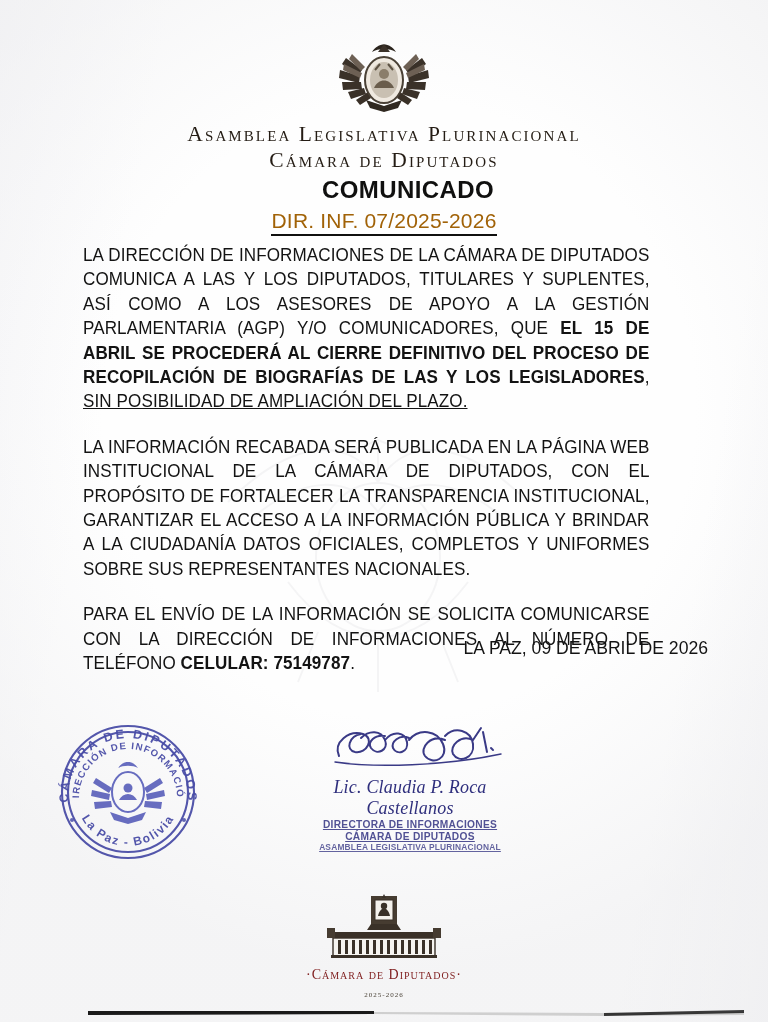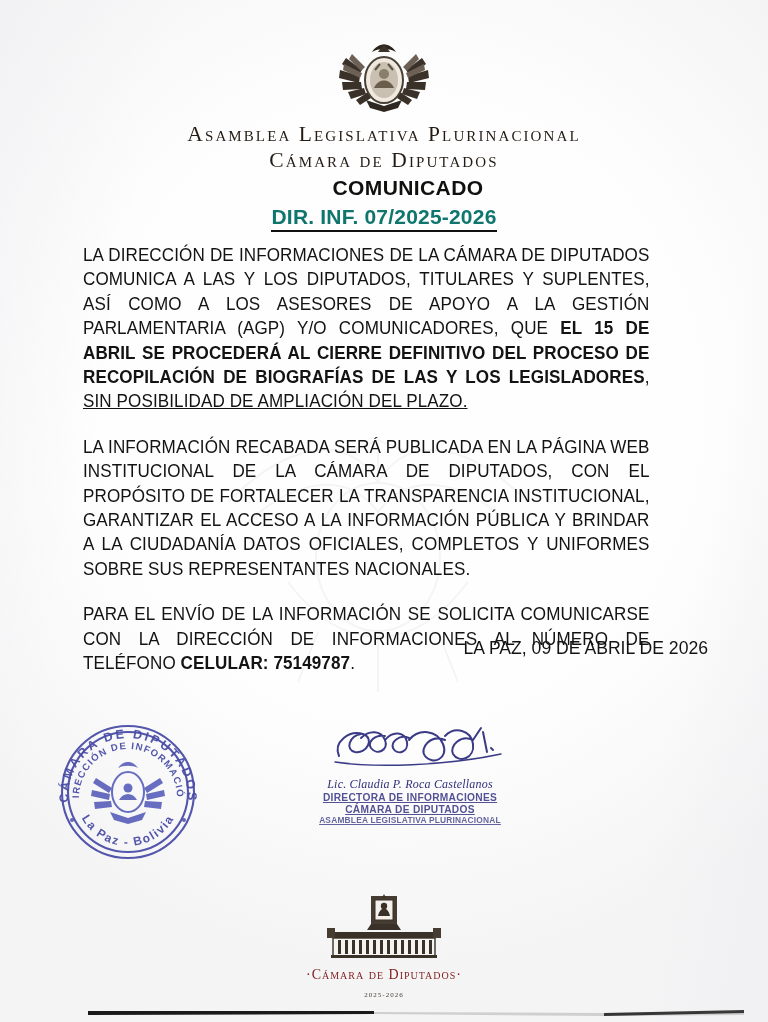--- a/index.html
+++ b/index.html
@@ -79,31 +79,31 @@
     position: absolute;
     left: 0;
     top: 176px;
     width: 768px;
     text-align: center;
     z-index: 3;
   }
   #doc-title {
     font-family: "Liberation Sans Narrow", "Liberation Sans", sans-serif;
     font-weight: bold;
-    font-size: 21px;
+    font-size: 24px;
     letter-spacing: 0.4px;
     color: #10100f;
     padding-left: 48px;
   }
   #doc-ref {
     font-family: "Liberation Sans Narrow", "Liberation Sans", sans-serif;
-    font-weight: bold;
+    font-weight: normal;
     font-size: 21px;
     letter-spacing: 0.2px;
-    color: #0f766e;
+    color: #a16207;
     margin-top: 5px;
     display: inline-block;
     border-bottom: 2px solid #10100f;
     padding-bottom: 1px;
   }
 
   
   #body-text {
     position: absolute;
     left: 83px;
@@ -161,21 +161,21 @@
   }
   #signature-mark {
     width: 210px;
     height: 62px;
     display: block;
     margin: 0 auto;
   }
   .sig-name {
     font-family: "Liberation Serif", serif;
     font-style: italic;
-    font-size: 12px;
+    font-size: 18px;
     color: #2f2f7d;
     letter-spacing: 0.2px;
     margin-top: -3px;
   }
   .sig-role {
     font-family: "Liberation Sans Narrow", "Liberation Sans", sans-serif;
     font-weight: bold;
     font-size: 10.2px;
     color: #3a3a86;
     letter-spacing: 0.3px;

